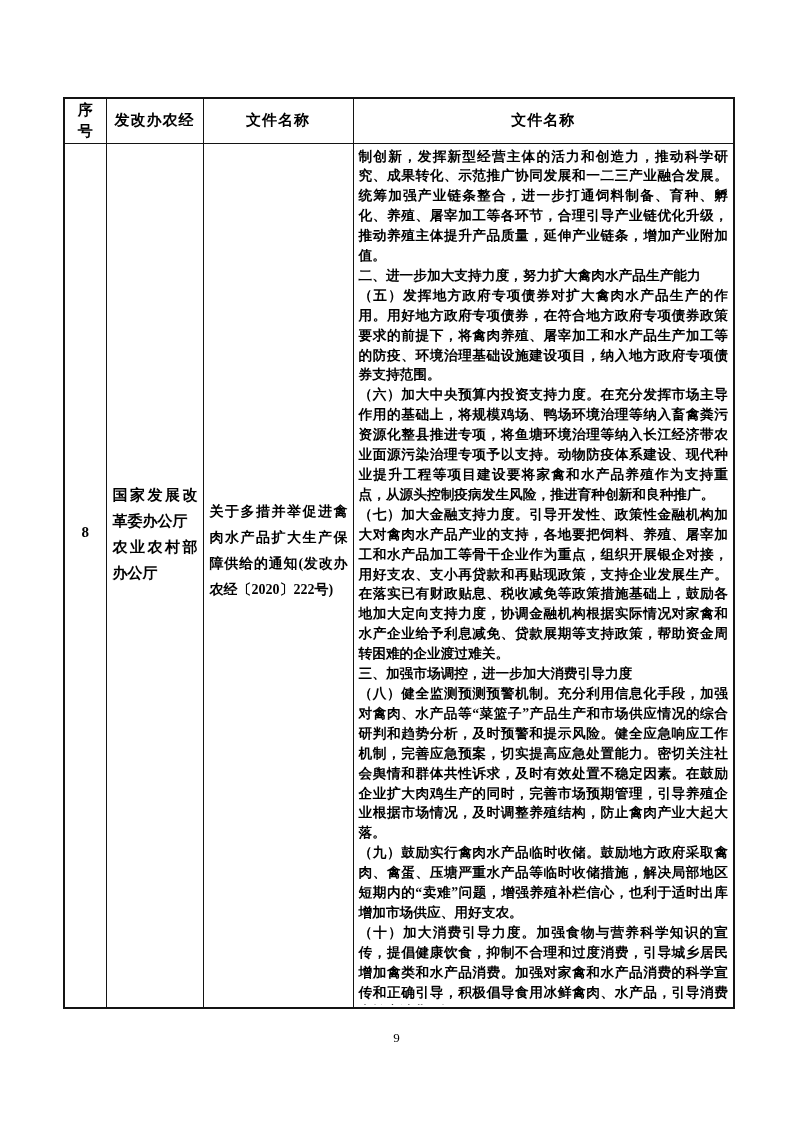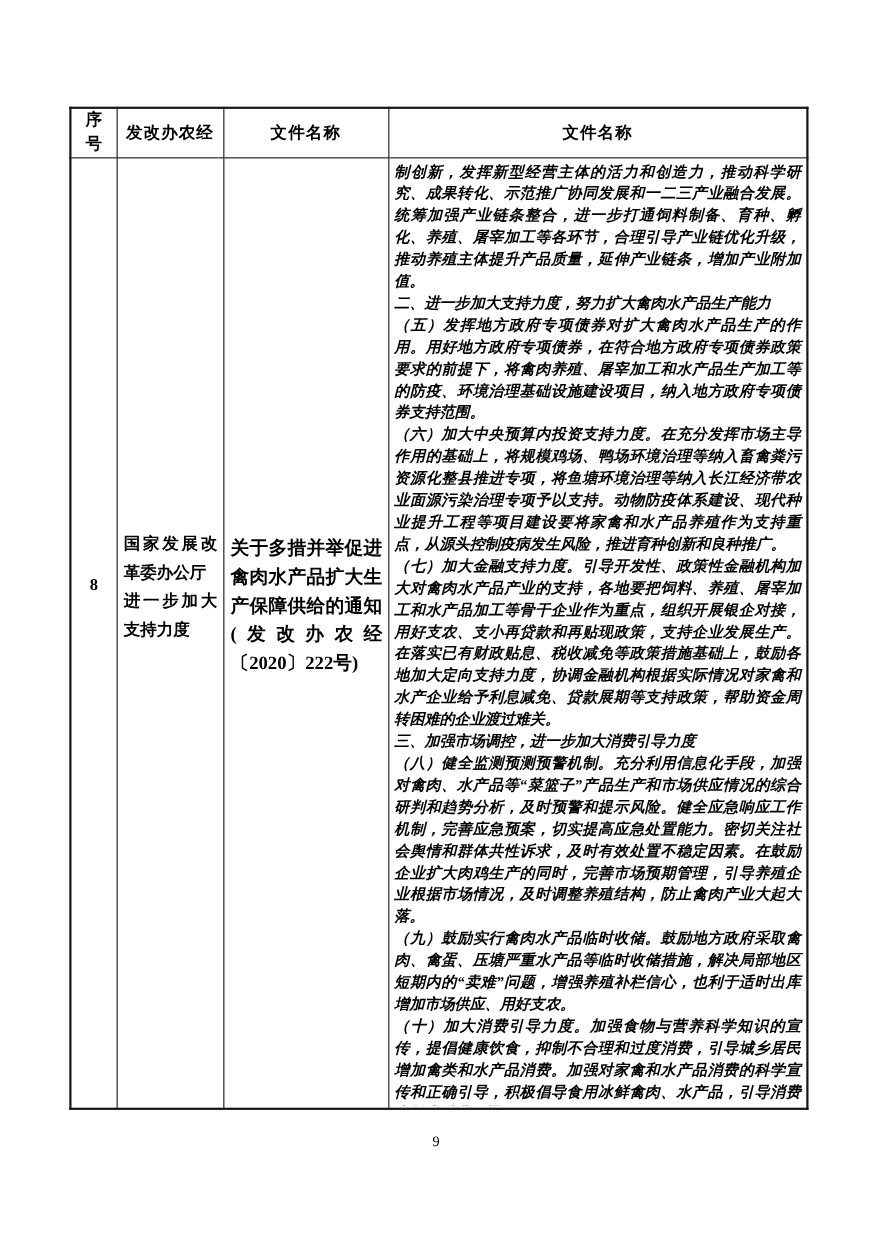--- a/index.html
+++ b/index.html
@@ -49,35 +49,35 @@
   }
   td.cell-agency {
     vertical-align: middle;
     font-size: 15px;
     line-height: 26px;
     padding: 2px 5px 85px 6px;
   }
   td.cell-agency p { text-align: justify; }
   td.cell-docname {
     vertical-align: middle;
-    font-size: 17px;
+    font-size: 14px;
     line-height: 26px;
     padding: 0 5px 48px 6px;
     margin-top: 43px;
   }
   td.cell-docname .docname { text-align: justify; }
   td.cell-content { vertical-align: top; padding: 0; }
   .content-inner {
     height: 861px;
     overflow: hidden;
     padding: 3px 5px 0 5px;
     font-size: 13.7px;
     line-height: 19.9px;
   }
-  .content-inner p { text-align: justify; font-style: italic; }
+  .content-inner p { text-align: justify; }
 
   .page-number {
     position: absolute;
     top: 1030px; left: 0;
     width: 100%;
     text-align: center;
     font-size: 13px;
   }
 </style>
 </head>
@@ -100,21 +100,21 @@
         <th>发改办农经</th>
         <th>文件名称</th>
         <th>文件名称</th>
       </tr>
     </thead>
     <tbody>
       <tr>
         <td class="cell-index">8</td>
         <td class="cell-agency">
           <p>国家发展改革委办公厅</p>
-          <p>进一步加大支持力度</p>
+          <p>农业农村部办公厅</p>
         </td>
         <td class="cell-docname">
           <div class="docname">关于多措并举促进禽肉水产品扩大生产保障供给的通知(发改办农经〔2020〕222号)</div>
         </td>
         <td class="cell-content">
           <div class="content-inner">
             <p>制创新，发挥新型经营主体的活力和创造力，推动科学研究、成果转化、示范推广协同发展和一二三产业融合发展。统筹加强产业链条整合，进一步打通饲料制备、育种、孵化、养殖、屠宰加工等各环节，合理引导产业链优化升级，推动养殖主体提升产品质量，延伸产业链条，增加产业附加值。</p>
             <p>二、进一步加大支持力度，努力扩大禽肉水产品生产能力</p>
             <p>（五）发挥地方政府专项债券对扩大禽肉水产品生产的作用。用好地方政府专项债券，在符合地方政府专项债券政策要求的前提下，将禽肉养殖、屠宰加工和水产品生产加工等的防疫、环境治理基础设施建设项目，纳入地方政府专项债券支持范围。</p>
             <p>（六）加大中央预算内投资支持力度。在充分发挥市场主导作用的基础上，将规模鸡场、鸭场环境治理等纳入畜禽粪污资源化整县推进专项，将鱼塘环境治理等纳入长江经济带农业面源污染治理专项予以支持。动物防疫体系建设、现代种业提升工程等项目建设要将家禽和水产品养殖作为支持重点，从源头控制疫病发生风险，推进育种创新和良种推广。</p>

